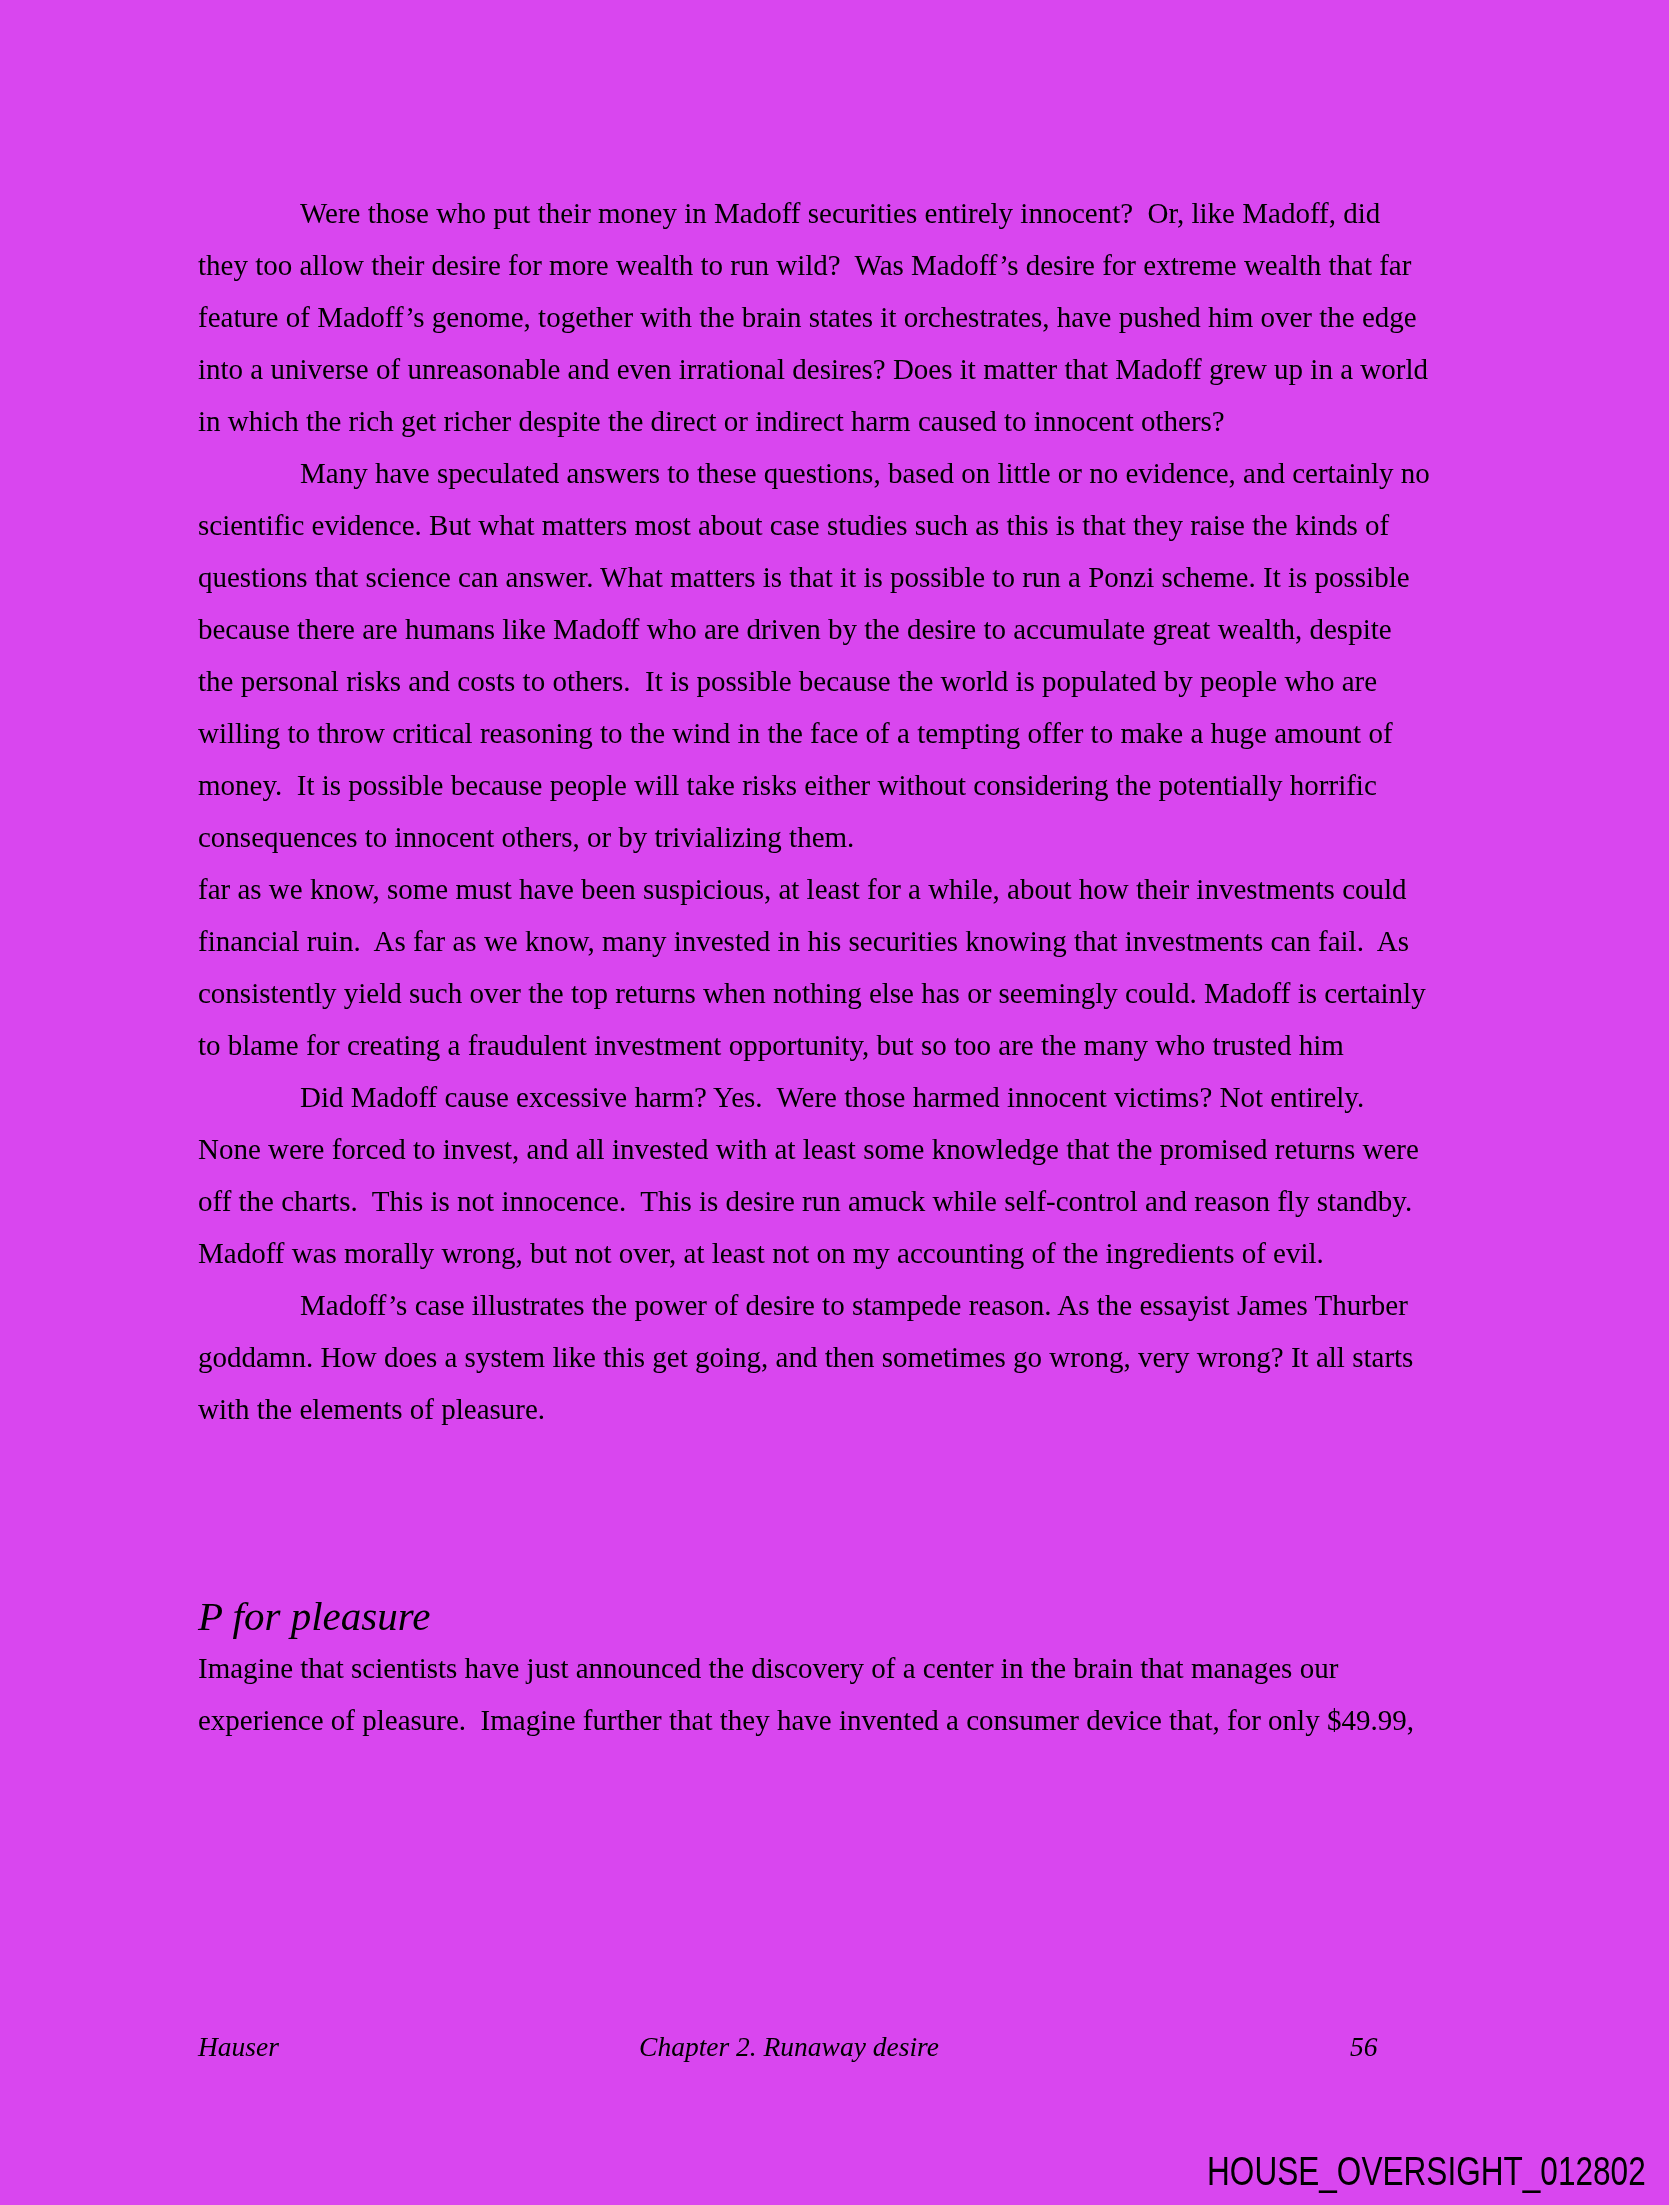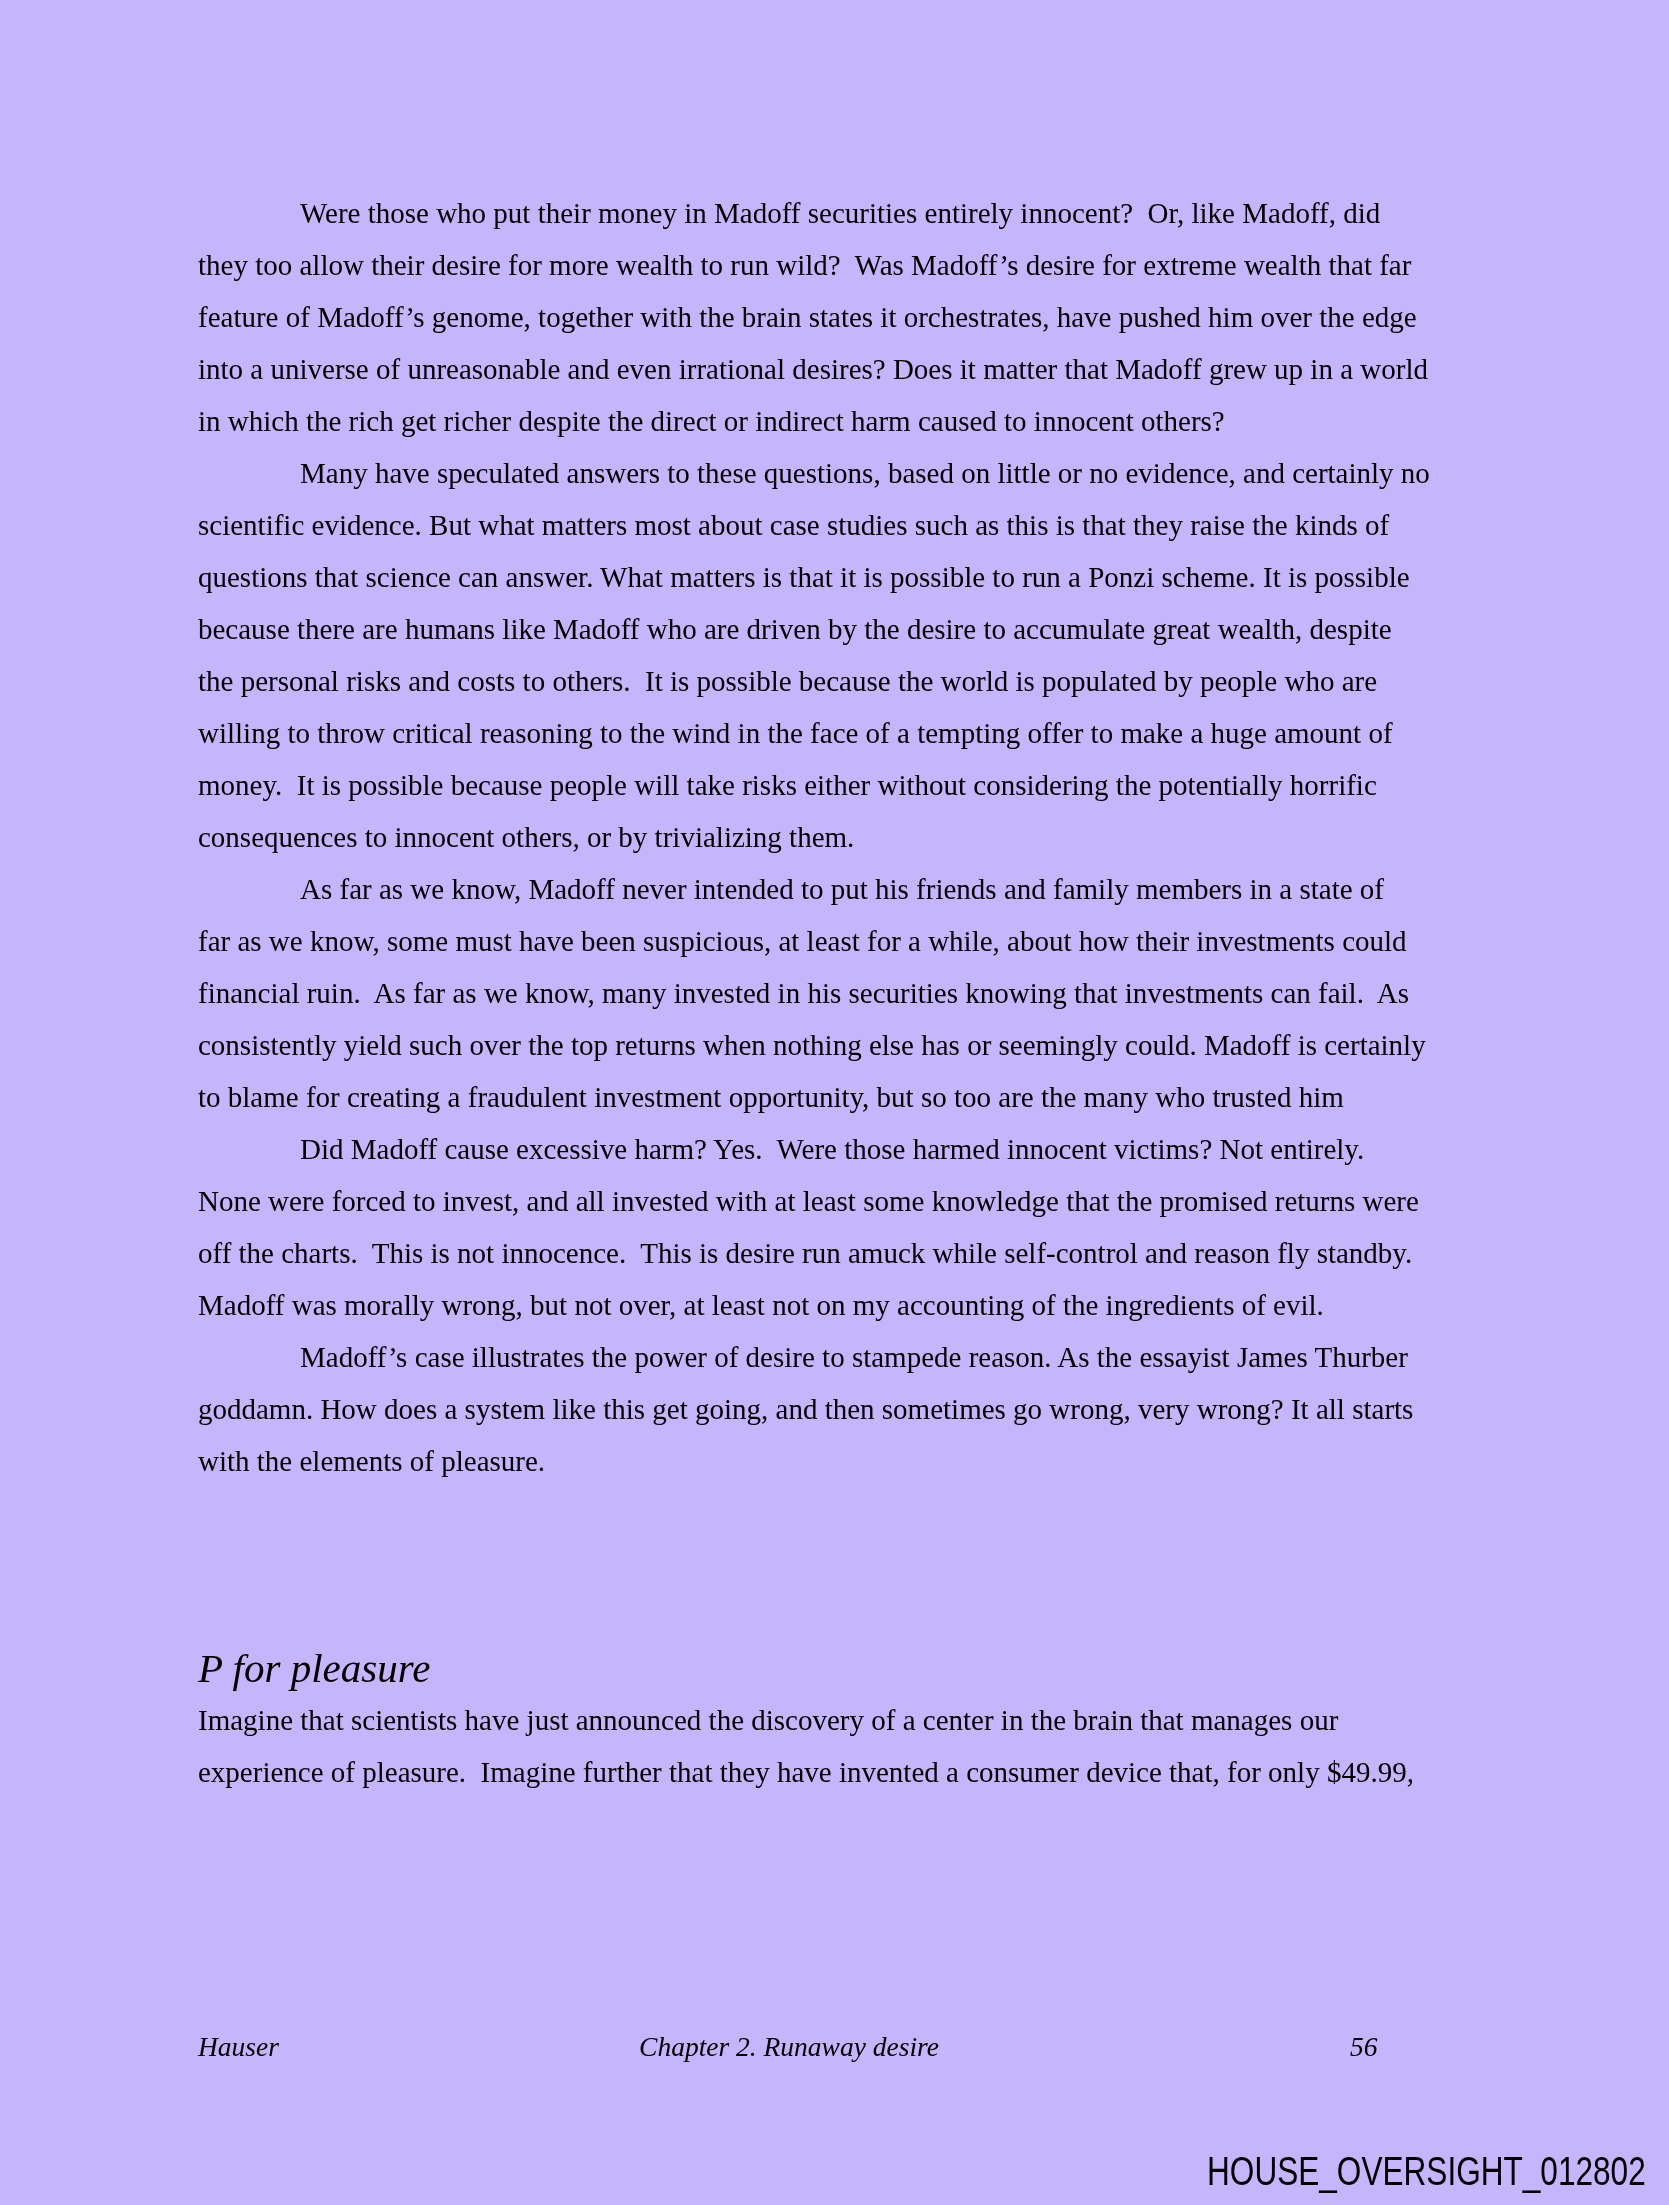--- a/index.html
+++ b/index.html
@@ -1,19 +1,19 @@
 <!DOCTYPE html>
 <html style="font-size:10.5px"><head>
 <meta charset="utf-8">
 <style>
   html,body{margin:0;padding:0;background:#e8e8e8;}
   .page{
     position:relative;
     width:1669px;height:2205px;
-    background:#c4b5fd;
+    background:#d946ef;
     color:#000000;
     font-family:"Liberation Serif","DejaVu Serif",serif;
     overflow:hidden;
   }
   .body-text{
     position:absolute;
     left:198px;top:187px;
     width:1299px;
   }
   .line{
@@ -73,21 +73,20 @@
       <div class="line">scientific evidence. But what matters most about case studies such as this is that they raise the kinds of</div>
       <div class="line">questions that science can answer. What matters is that it is possible to run a Ponzi scheme. It is possible</div>
       <div class="line">because there are humans like Madoff who are driven by the desire to accumulate great wealth, despite</div>
       <div class="line">the personal risks and costs to others.  It is possible because the world is populated by people who are</div>
       <div class="line">willing to throw critical reasoning to the wind in the face of a tempting offer to make a huge amount of</div>
       <div class="line">money.  It is possible because people will take risks either without considering the potentially horrific</div>
       <div class="line">consequences to innocent others, or by trivializing them.</div>
     </div>
 
     <div class="para">
-      <div class="line indent">As far as we know, Madoff never intended to put his friends and family members in a state of</div>
       <div class="line">far as we know, some must have been suspicious, at least for a while, about how their investments could</div>
       <div class="line">financial ruin.  As far as we know, many invested in his securities knowing that investments can fail.  As</div>
       <div class="line">consistently yield such over the top returns when nothing else has or seemingly could. Madoff is certainly</div>
       <div class="line">to blame for creating a fraudulent investment opportunity, but so too are the many who trusted him</div>
     </div>
 
     <div class="para">
       <div class="line indent">Did Madoff cause excessive harm? Yes.  Were those harmed innocent victims? Not entirely.</div>
       <div class="line">None were forced to invest, and all invested with at least some knowledge that the promised returns were</div>
       <div class="line">off the charts.  This is not innocence.  This is desire run amuck while self-control and reason fly standby.</div>

